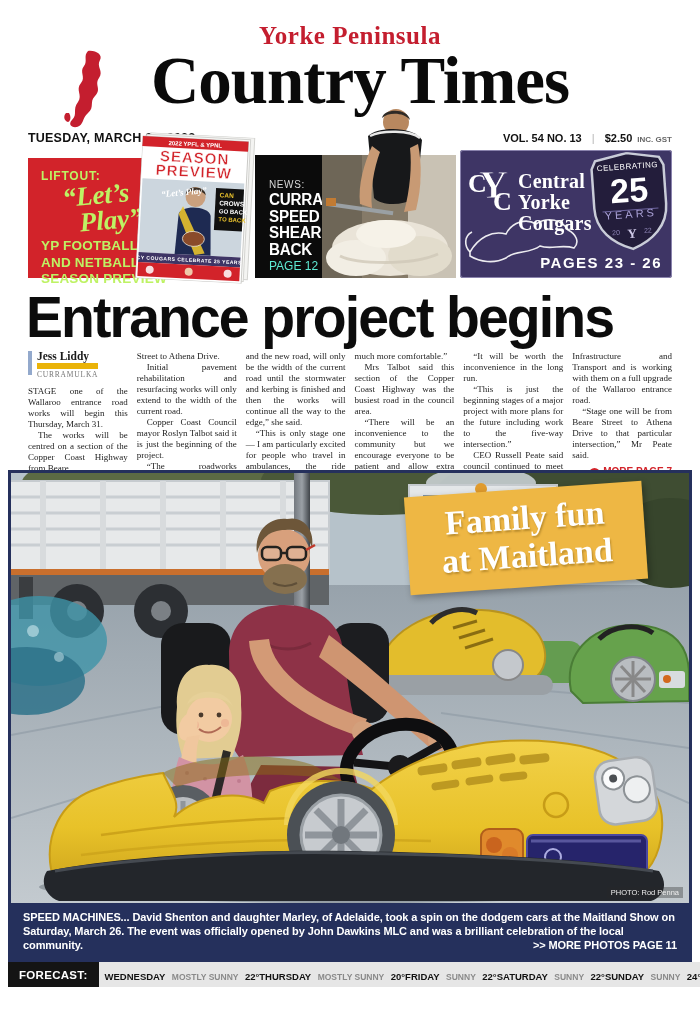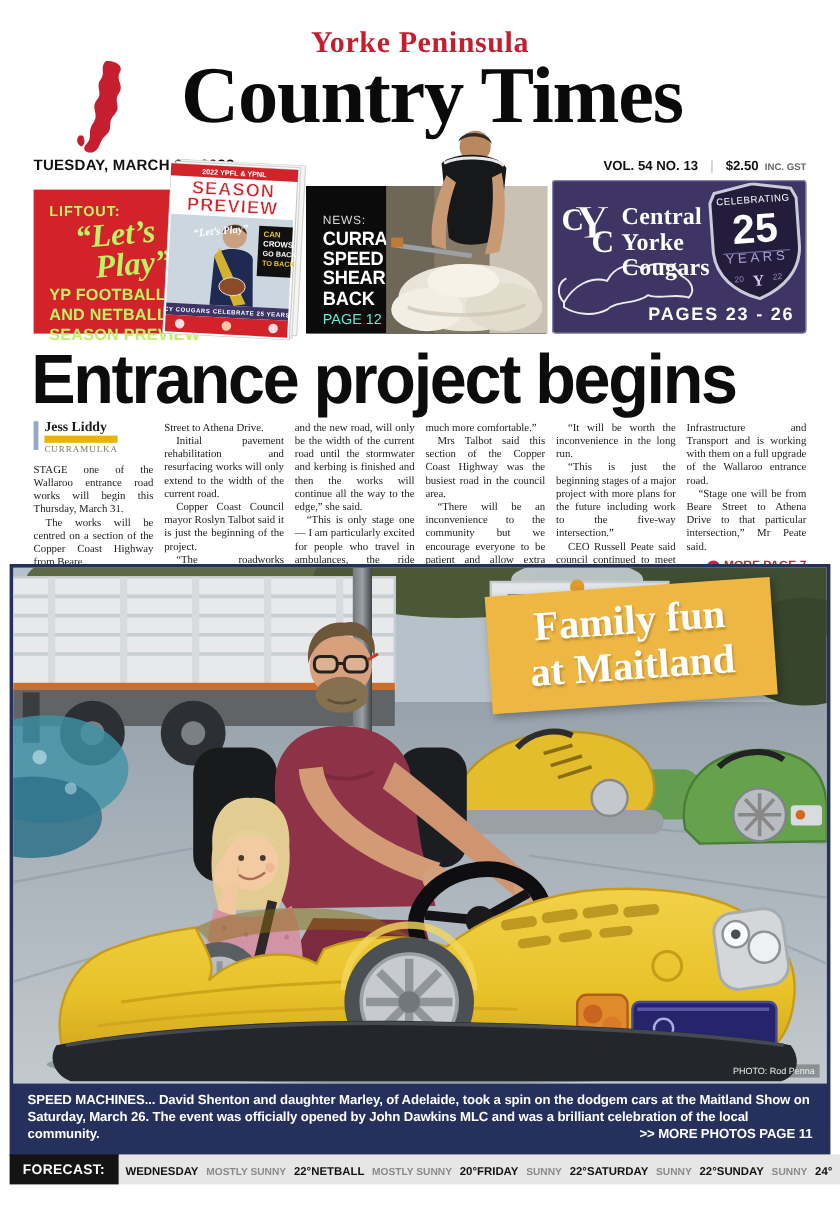--- a/index.html
+++ b/index.html
@@ -472,21 +472,21 @@
     <div class="caption">
       <span>SPEED MACHINES... David Shenton and daughter Marley, of Adelaide, took a spin on the dodgem cars at the Maitland Show on Saturday, March 26. The event was officially opened by John Dawkins MLC and was a brilliant celebration of the local community.</span>
       <span class="more">&gt;&gt; MORE PHOTOS PAGE 11</span>
     </div>
   </div>
 
   <div class="forecast">
     <div class="forecast-label">FORECAST:</div>
     <div class="forecast-days">
       <span class="fday"><span class="d">WEDNESDAY</span> <span class="c">MOSTLY SUNNY</span> <span class="t">22°</span></span>
-      <span class="fday"><span class="d">NETBALL</span> <span class="c">MOSTLY SUNNY</span> <span class="t">20°</span></span>
+      <span class="fday"><span class="d">THURSDAY</span> <span class="c">MOSTLY SUNNY</span> <span class="t">20°</span></span>
       <span class="fday"><span class="d">FRIDAY</span> <span class="c">SUNNY</span> <span class="t">22°</span></span>
       <span class="fday"><span class="d">SATURDAY</span> <span class="c">SUNNY</span> <span class="t">22°</span></span>
       <span class="fday"><span class="d">SUNDAY</span> <span class="c">SUNNY</span> <span class="t">24°</span></span>
 
     </div>
   </div>
 
 </div>
 
 </body></html>

